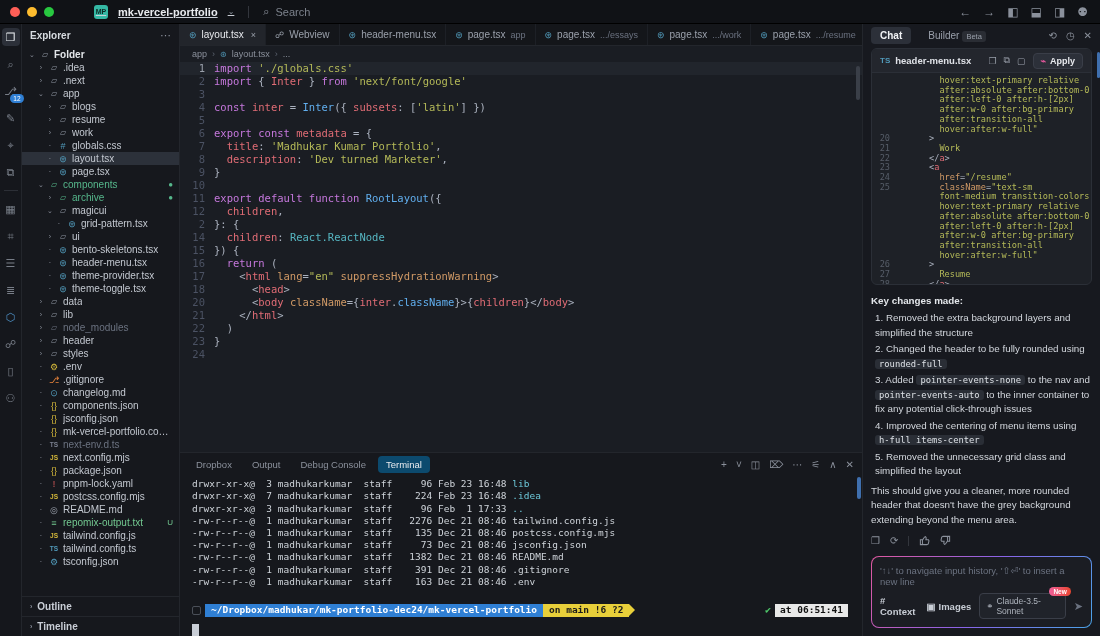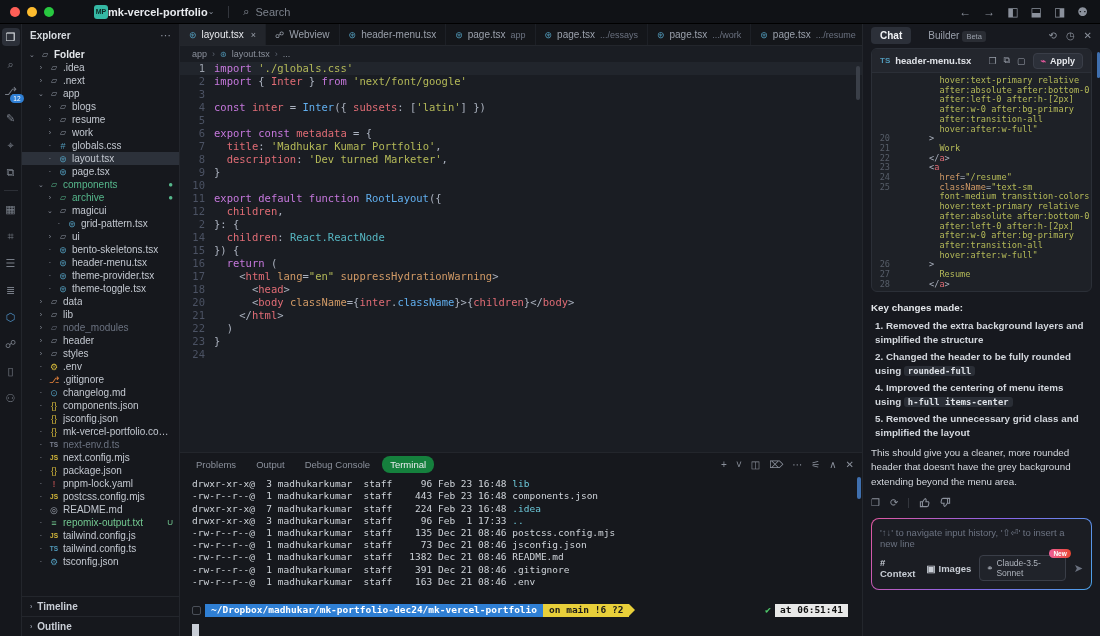--- a/index.html
+++ b/index.html
@@ -5,21 +5,21 @@
   * { margin:0; padding:0; box-sizing:border-box; }
   html,body { background:#0b0d10; }
   body { font-family:"Liberation Sans", sans-serif; color:#c9ced6; }
   #window { position:relative; width:1100px; height:636px; background:#15171c; overflow:hidden; display:flex; flex-direction:column; }
 
   
   .titlebar { height:24px; background:#101216; display:flex; align-items:center; flex:0 0 24px; border-bottom:1px solid #000; }
   .lights { display:flex; gap:7px; padding:0 10px 0 10px; }
   .light { width:10px; height:10px; border-radius:50%; }
   .l-red{background:#ff5f57}.l-yel{background:#febc2e}.l-grn{background:#28c840}
-  .proj { display:flex; align-items:center; gap:0; margin-left:30px; }
+  .proj { display:flex; align-items:center; gap:10px; margin-left:30px;text-decoration:underline; }
   .proj-badge { width:14px; height:14px; border-radius:3px; background:#35b8a4; color:#0d2b26; font-size:7px; font-weight:bold; display:flex; align-items:center; justify-content:center; }
   .proj-name { font-size:11px; color:#e8eaee; font-weight:bold; }
   .chev { font-size:8px; color:#8b919c; }
   .tdiv { width:1px; height:12px; background:#33363d; margin:0 14px; }
   .search { display:flex; align-items:center; gap:6px; color:#7b8materials08; }
   .search-txt { font-size:11px; color:#7c828c; }
   .glyph { color:#8b919c; font-size:11px; }
   .tb-right { margin-left:auto; display:flex; align-items:center; gap:12px; padding-right:12px; }
   .tb-right .glyph { font-size:12px; }
 
@@ -66,21 +66,21 @@
   .eline.cur .gutter { color:#9aa0ab; }
   .ecode { white-space:pre; }
   .kw{color:#c678dd}.s{color:#b5ba58}.fn{color:#61afef}.vr{color:#e06c75}
   .ty{color:#56b6c2}.tg{color:#e06c75}.at{color:#d19a66}.pu{color:#abb2bf}
   .esb { position:absolute; top:4px; right:2px; width:4px; height:34px; background:#3a3f48; border-radius:2px; }
 
   
   .terminal { flex:0 0 174px; border-top:1px solid #23262c; background:#16181d; display:flex; flex-direction:column; position:relative; }
   .term-tabs { height:22px; display:flex; align-items:center; padding:0 8px; gap:4px; flex:0 0 22px; }
   .ttab { font-size:9.5px; color:#8b919c; padding:3px 8px; border-radius:4px; }
-  .ttab.active { background:#15803d; color:#e8eaee;border-radius:8px; }
+  .ttab.active { background:#0c4a6e; color:#e8eaee; }
   .term-icons { margin-left:auto; display:flex; gap:9px; color:#8b919c; font-size:10px; align-items:center; }
   .term-body { flex:1; padding:3px 0 0 12px; font-family:"DejaVu Sans Mono", monospace; font-size:9.5px; line-height:12.2px; color:#cfd4da; position:relative; }
   .trowline { white-space:pre; }
   .tdir { color:#6cc7d8; }
   .prompt { display:flex; align-items:center; margin-top:10px; height:24px; font-weight:bold; }
   .p-deco { width:9px; height:9px; border:1px solid #4a4f58; border-radius:2px; margin-right:4px; }
   .p-path { background:#2f7fd4; color:#fff; padding:0 6px; height:13px; display:flex; align-items:center; }
   .p-git { background:#e8cf3a; color:#1a1a1a; padding:0 6px; height:13px; display:flex; align-items:center; }
   .p-arrow { width:0; height:0; border-top:6.5px solid transparent; border-bottom:6.5px solid transparent; border-left:6px solid #e8cf3a; }
   .p-right { margin-left:auto; display:flex; align-items:center; gap:4px; margin-right:14px; font-weight:bold;}
@@ -106,21 +106,21 @@
   .apply-btn { display:flex; align-items:center; gap:4px; background:#2c3039; border:1px solid #3a3e48; border-radius:4px; padding:2px 7px; color:#e8eaee; font-size:9px; font-weight:bold; }
   .apply-ico { color:#e0569a; }
   .cc-body { padding:3px 0 2px 0; font-family:"DejaVu Sans Mono", monospace; font-size:8.6px; line-height:9.7px; }
   .ccline { display:flex; }
   .cc-n { width:26px; flex:0 0 26px; text-align:right; padding-right:8px; color:#565d68; }
   .cc-t { white-space:pre; }
 
   .keychanges { margin-top:9px; color:#d3d7dd; font-size:9.8px; line-height:14.5px; }
   .kc-title { font-weight:bold; margin-bottom:3px; color:#e3e6ea; }
   .kc-list { margin-left:4px; }
-  .kc-item { display:block; margin-bottom:2px;font-weight:bold; }
+  .kc-item { display:block; margin-bottom:2px; }
   .kc-num { color:#d3d7dd; }
   code.chip { font-family:"DejaVu Sans Mono", monospace; background:#2a2e36; border-radius:3px; padding:0 4px; font-size:8.8px; color:#dde1e6; }
   .closing { margin-top:5px; color:#d3d7dd; font-size:9.8px; line-height:14.5px; }
 
   .msg-actions { display:flex; align-items:center; gap:10px; margin-top:8px; color:#8b919c; font-size:10px; }
   .ma-div { width:1px; height:10px; background:#33363d; }
   .msg-actions svg { display:block; }
 
   .inputbox { margin-top:10px; border-radius:8px; padding:8px; min-height:72px; display:flex; flex-direction:column; background:linear-gradient(#1b1d23,#1b1d23) padding-box, linear-gradient(120deg,#e058a0,#8a63e8,#4aa3e8) border-box; border:1px solid transparent; }
   .ib-ph { color:#6b7280; font-size:9.5px; }
@@ -417,25 +417,25 @@
           </div>
           <div class="trow" style="padding-left: 15px;">
             <span class="twist">·</span>
             <span class="fico" style="color: rgb(81, 154, 186);">⚙</span>
             <span class="lbl">tsconfig.json</span>
           </div>
         </div>
       <div id="sb-sections">
           <div class="sb-section">
             <span class="twist">›</span>
+            <span>Outline</span>
+          </div>
+          <div class="sb-section">
+            <span class="twist">›</span>
             <span>Timeline</span>
-          </div>
-          <div class="sb-section">
-            <span class="twist">›</span>
-            <span>Outline</span>
           </div>
         </div>
     </div>
 
     <div class="maincol">
       <div class="tabbar" id="tabbar">
           <div class="tab active">
             <span class="ticon">⊛</span>
             <span>layout.tsx</span>
             <span class="tclose">×</span>
@@ -572,41 +572,41 @@
             <span class="ecode"><span class="pu">}</span></span>
           </div>
           <div class="eline">
             <span class="gutter">24</span>
             <span class="ecode"></span>
           </div>
         </div>
 
       <div class="terminal">
         <div class="term-tabs" id="termtabs">
-            <span class="ttab">Problems</span>
+            <span class="ttab">Dropbox</span>
             <span class="ttab">Output</span>
             <span class="ttab">Debug Console</span>
             <span class="ttab active">Terminal</span>
             <div class="term-icons">
               <span>+</span>
               <span>˅</span>
               <span>◫</span>
               <span>⌦</span>
               <span>⋯</span>
               <span>⚟</span>
               <span>∧</span>
               <span>✕</span>
             </div>
           </div>
         <div class="term-body" id="termbody">
           <div class="tsb"></div>
         <div class="trowline"><span>drwxr-xr-x@  3 madhukarkumar  staff     96 Feb 23 16:48 </span><span class="tdir">lib</span></div>
-            <div class="trowline"><span>-rw-r--r--@  1 madhukarkumar  staff    443 Feb 23 16:48 </span><span>components.json</span></div>
             <div class="trowline"><span>drwxr-xr-x@  7 madhukarkumar  staff    224 Feb 23 16:48 </span><span class="tdir">.idea</span></div>
             <div class="trowline"><span>drwxr-xr-x@  3 madhukarkumar  staff     96 Feb  1 17:33 </span><span class="tdir">..</span></div>
+            <div class="trowline"><span>-rw-r--r--@  1 madhukarkumar  staff   2276 Dec 21 08:46 </span><span>tailwind.config.js</span></div>
             <div class="trowline"><span>-rw-r--r--@  1 madhukarkumar  staff    135 Dec 21 08:46 </span><span>postcss.config.mjs</span></div>
             <div class="trowline"><span>-rw-r--r--@  1 madhukarkumar  staff     73 Dec 21 08:46 </span><span>jsconfig.json</span></div>
             <div class="trowline"><span>-rw-r--r--@  1 madhukarkumar  staff   1382 Dec 21 08:46 </span><span>README.md</span></div>
             <div class="trowline"><span>-rw-r--r--@  1 madhukarkumar  staff    391 Dec 21 08:46 </span><span>.gitignore</span></div>
             <div class="trowline"><span>-rw-r--r--@  1 madhukarkumar  staff    163 Dec 21 08:46 </span><span>.env</span></div>
             <div class="prompt">
               <span class="p-deco"></span>
               <span class="p-path">~/Dropbox/madhukar/mk-portfolio-dec24/mk-vercel-portfolio</span>
               <span class="p-git">on main !6 ?2</span>
               <span class="p-arrow"></span>
@@ -737,20 +737,21 @@
               </div>
             </div>
 
         </div>
 
         <div class="keychanges">
           <div class="kc-title">Key changes made:</div>
           <div class="kc-list" id="kclist">
               <div class="kc-item"><span class="kc-num">1. </span><span>Removed the extra background layers and simplified the structure</span></div>
               <div class="kc-item"><span class="kc-num">2. </span><span>Changed the header to be fully rounded using </span><code class="chip">rounded-full</code></div>
+              <div class="kc-item"><span class="kc-num">3. </span><span>Added </span><code class="chip">pointer-events-none</code><span> to the nav and </span><code class="chip">pointer-events-auto</code><span> to the inner container to fix any potential click-through issues</span></div>
               <div class="kc-item"><span class="kc-num">4. </span><span>Improved the centering of menu items using </span><code class="chip">h-full items-center</code></div>
               <div class="kc-item"><span class="kc-num">5. </span><span>Removed the unnecessary grid class and simplified the layout</span></div>
             </div>
           <div class="closing">This should give you a cleaner, more rounded header that doesn't have the grey background extending beyond the menu area.</div>
         </div>
 
         <div class="msg-actions" id="msgactions">
             <span>❐</span>
             <span>⟳</span>
             <div class="ma-div"></div>

